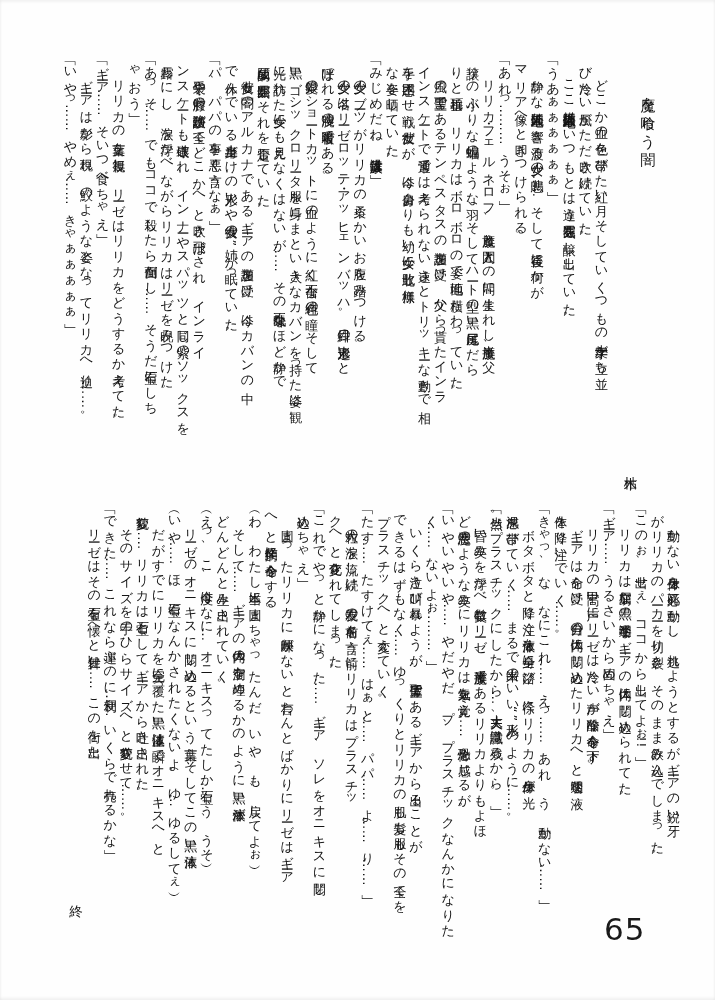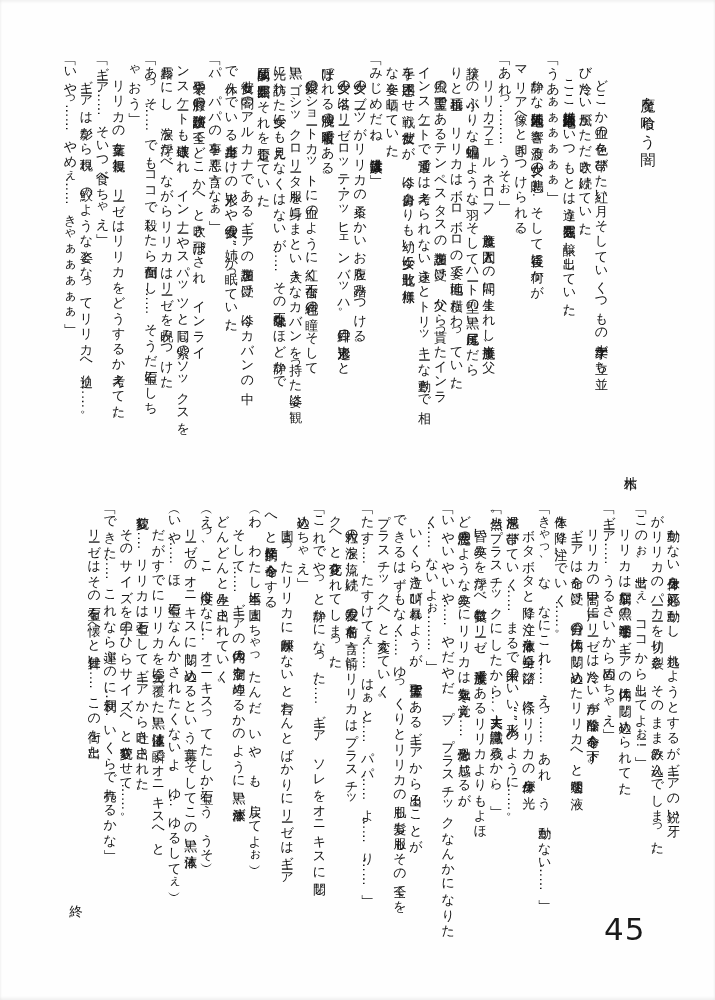--- a/index.html
+++ b/index.html
@@ -63,15 +63,15 @@
     <div class="author-col">枯木</div>
     <div class="col-spacer"></div>
     <div class="lines"><div class="vline">　どこか血の色を帯びた紅い月、そしていくつもの十字架が立ち並</div><div class="vline">び冷たい風がただ吹き続けていた。</div><div class="vline">　ここ横浜外国人墓地はいつもとは違う雰囲気を醸し出していた。</div><div class="vline">「うあぁぁぁぁぁぁ」</div><div class="vline">　静かな外国人墓地に響き渡る少女の悲鳴……そして直後に何かが</div><div class="vline">マリア像へと叩きつけられる。</div><div class="vline">「あれっ………うそぉ」</div><div class="vline">　リリカ・フェルネロフ、魔族と人間との間に生まれし半魔族、父</div><div class="vline">譲りの小ぶりな蝙蝠のような羽、そしてハート型の黒い尻尾はだら</div><div class="vline">りと項垂れ、リリカはボロボロの姿で地面に横たわっていた。</div><div class="vline">　風の聖霊であるテンペスタスの加護を受け、父から貰ったインラ</div><div class="vline">インスケートで通常では考えられない速さとトリッキーな動きで相</div><div class="vline">手を困惑させ戦う彼女だが、今は自分よりも幼い少女に敗北し無様</div><div class="vline">な姿を晒していた。</div><div class="vline">「みじめだね。没落貴族は」</div><div class="vline">　少女のブーツがリリカの柔らかいお腹を踏みつける。</div><div class="vline">　少女の名はリーゼロッテ・アッヒェンバッハ。緋目の人形遣いと</div><div class="vline">呼ばれる凄腕の暗殺者である。</div><div class="vline">　銀髪のショートカットに血のように紅く不吉な緋色の瞳、そして</div><div class="vline">黒いゴシックロリータ服を身にまとい大きなカバンを持った姿は観</div><div class="vline">光に訪れた少女にも見えなくはないが……その不気味なほど静かで</div><div class="vline">威圧的な雰囲気がそれを否定していた。</div><div class="vline">　彼女も闇のアルカナであるギーアの加護を受け、今はカバンの中</div><div class="vline">で休んでいる上半身だけの人形いや彼女の“姉”が眠っていた。</div><div class="vline">「パ、パパの事を悪く言うなぁ」</div><div class="vline">　手袋や肘・膝の防護鉄が全てどこかへと吹き飛ばされ、インライ</div><div class="vline">ンスケートも破壊され、インナーやスパッツと同じ紫のソックスを</div><div class="vline">露わにし、涙を浮かべながらリリカはリーゼを睨みつけた。</div><div class="vline">「あっそ……でもココで殺したら面倒だし……そうだ宝石にしち</div><div class="vline">ゃおう」</div><div class="vline">　リリカの言葉を無視し、リーゼはリリカをどうするか考えてた。</div><div class="vline">「ギーア……そいつ食べちゃえ」</div><div class="vline">　ギーアは影から現れ、鮫のような姿となってリリカへ迫り……。</div><div class="vline">「いやっ……やめぇ……きゃぁぁぁぁぁ」</div></div>
   </div>
 
   <div class="vblock bottom-block">
     <div class="lines"><div class="vline">　動かない身体を必死に動かし、逃れようとするがギーアの鋭い牙</div><div class="vline">がリリカのパーカーを切り裂き、そのまま飲み込んでしまった。</div><div class="vline">「このぉ、出せぇ、ココから出してよぉ!!」</div><div class="vline">　リリカは窮屈な黒の半透明なギーアの体内に閉じ込められてた。</div><div class="vline">「ギーア……うるさいから固めちゃえ」</div><div class="vline">　リリカの甲高い声にリーゼは冷たい声が冷酷な命令を下す。</div><div class="vline">　ギーアは命を受け、自分の体内に閉じ込めたリリカへと透明な液</div><div class="vline">体を降り注いでいく……。</div><div class="vline">「きゃっ、な、なにこれ……えっ……あれ、う、動かない……」</div><div class="vline">　ボタボタと降り注ぐ液体を全身に浴び、徐々にリリカの身体が光</div><div class="vline">沢感を帯びていく……まるで出来のいい“人形”のように……。</div><div class="vline">「当然。プラスチックにしたから…大丈夫、意識は残るから。」</div><div class="vline">　昏い笑みを浮かべ微笑むリーゼ、半魔族であるリリカよりもよほ</div><div class="vline">ど悪魔のような笑みにリリカは寒気を覚え……恐怖を感じるが。</div><div class="vline">「いやいやいや……やだやだ、プ、プラスチックなんかになりた</div><div class="vline">く……ないよぉ………」</div><div class="vline">　いくら泣き叫び暴れようが、聖霊体であるギーアから出ることが</div><div class="vline">できるはずもなく……ゆっくりとリリカの肌も髪も服もその全てを</div><div class="vline">プラスチックへと変えていく。</div><div class="vline">「たす……たすけてぇ……はぁと……パパ……よ……り……」</div><div class="vline">　大粒の涙を流し続け、親友の名前を言う前にリリカはプラスチッ</div><div class="vline">クへと変化されてしまった。</div><div class="vline">「これでやっと静かになった……ギーア、ソレをオニキスに閉じ</div><div class="vline">込めちゃえ」</div><div class="vline">　固まったリリカに興味がないと言わんとばかりにリーゼはギーア</div><div class="vline">へと作業的に命令をする。</div><div class="vline">（わ、わたし本当に固まちゃったんだ。いや、も、戻してよぉ）</div><div class="vline">　そして……ギーアの体内の空洞を埋めるかのように黒い液体が</div><div class="vline">どんどんと生み出されていく。</div><div class="vline">（えっ、こ、今度はなに…オニキスってたしか宝石…う、うそ）</div><div class="vline">　リーゼのオニキスに閉じ込めるという言葉、そしてこの黒い液体</div><div class="vline">（いや……ほ、宝石になんかされたくないよ、ゆ…ゆるしてぇ）</div><div class="vline">　だがすでにリリカを完全に覆った黒い液体は一瞬でオニキスへと</div><div class="vline">変貌し……リリカは宝石としてギーアから吐き出された。</div><div class="vline">　そのサイズを手のひらサイズへと変貌させて……。</div><div class="vline">「できた……これなら運ぶのに便利……いくらで売れるかな」</div><div class="vline">　リーゼはその宝石を懐へと仕舞い……この街を出た。</div></div>
     <div class="end-col">終</div>
   </div>
 
-  <div class="page-number">45</div>
+  <div class="page-number">65</div>
 
 </div>
 
 </body></html>

